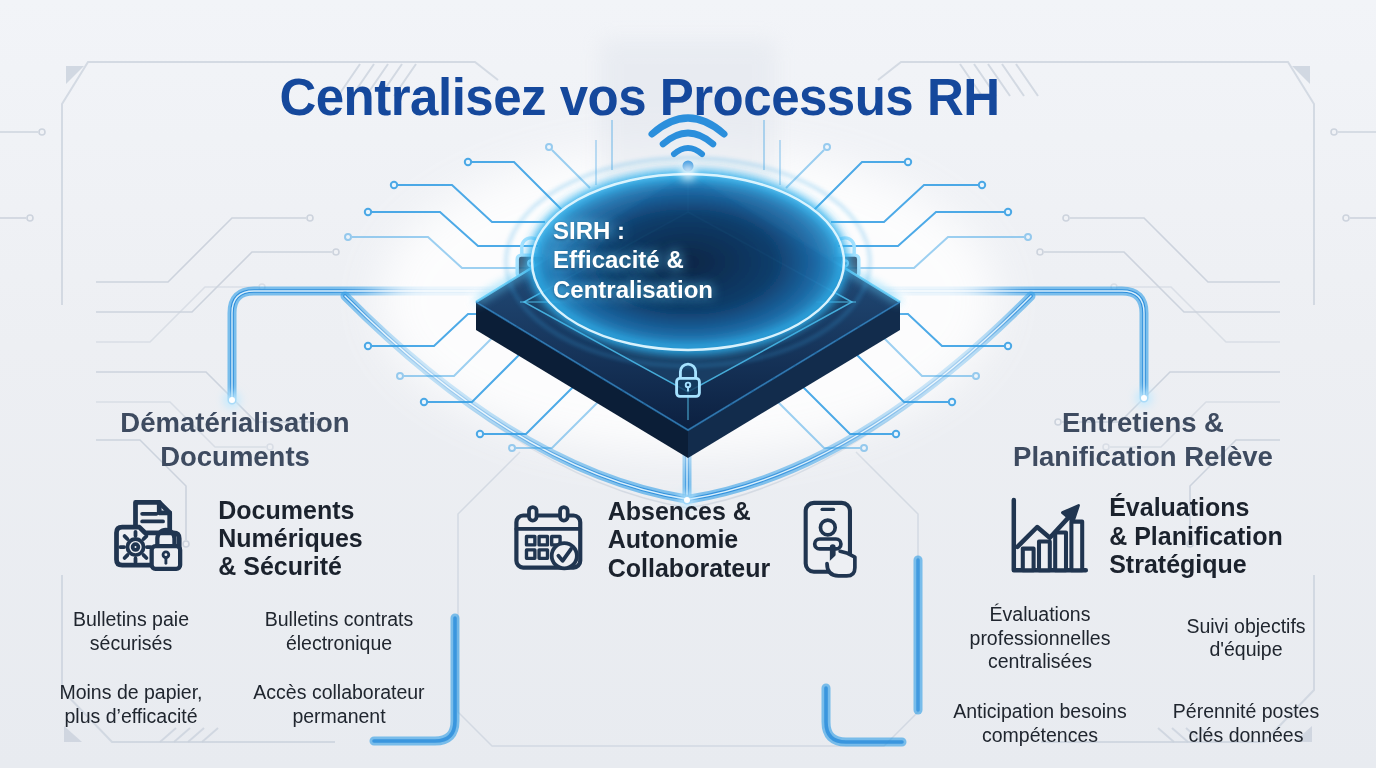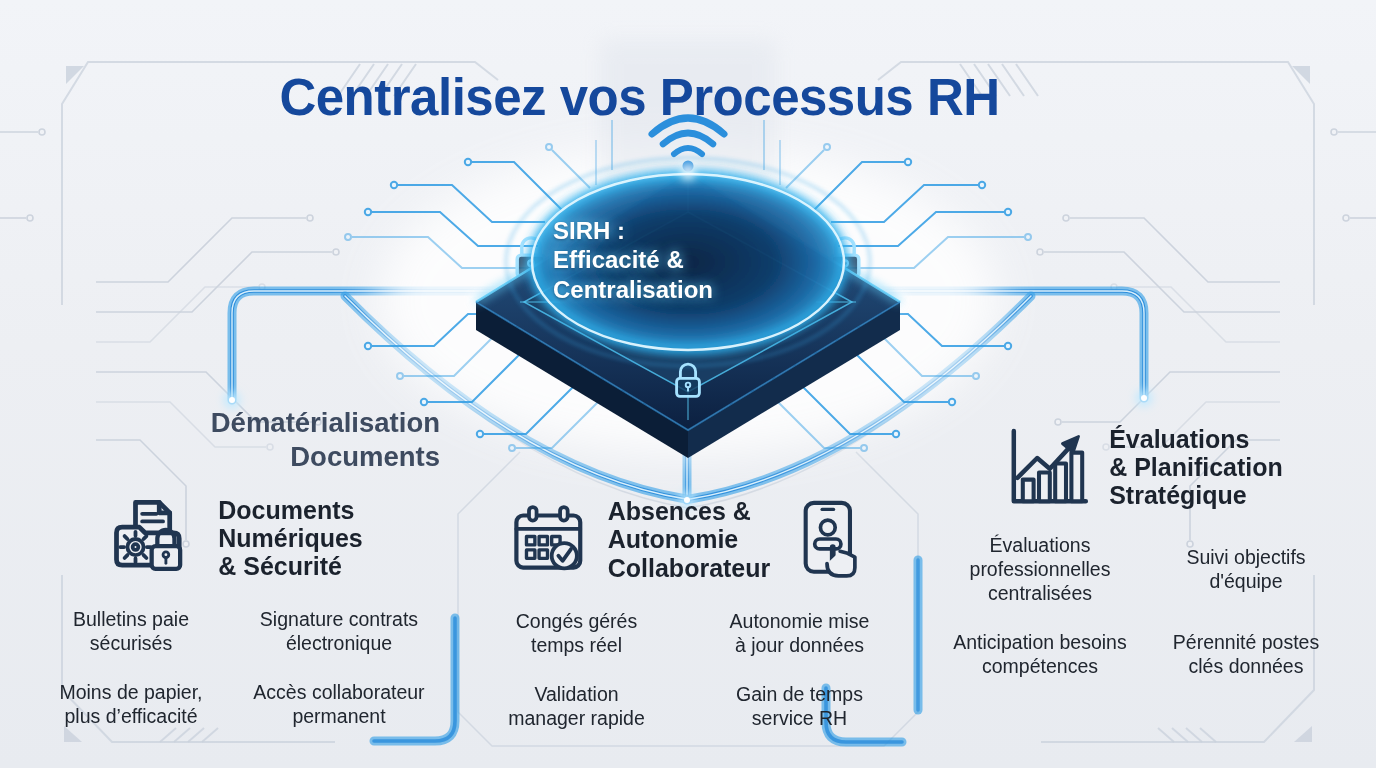--- a/index.html
+++ b/index.html
@@ -18,21 +18,21 @@
   .chip-label{
     position:absolute;left:553px;top:216px;width:270px;z-index:3;
     text-align:left;font-size:24px;font-weight:700;line-height:1.22;color:#ffffff;
     text-shadow:0 0 12px rgba(110,215,255,.95),0 1px 3px rgba(0,25,60,.7);
   }
   .col{position:absolute;z-index:3;}
   .col-left{left:30px;top:406px;width:410px;}
   .col-mid{left:468px;top:497px;width:440px;}
   .col-right{left:940px;top:406px;width:406px;}
   .col h2{
-    margin:0;text-align:right;font-size:27.5px;font-weight:700;line-height:1.25;
+    margin:0;text-align:center;font-size:27.5px;font-weight:700;line-height:1.25;
     color:#3e4b60;
   }
   .iconrow{display:flex;align-items:center;justify-content:center;gap:16px;margin-top:16px;}
   .col-mid .iconrow{margin-top:0;}
   .subtitle{
     font-size:25px;font-weight:600;line-height:1.13;color:#1b222d;text-align:left;
   }
   .bullets{
     display:grid;grid-template-columns:1fr 1fr;row-gap:26px;column-gap:6px;margin-top:22px;
   }
@@ -280,21 +280,21 @@
         <path d="M 62 70 V 76" stroke-width="3"></path>
       </svg>
     </span>
     <div class="subtitle prewrap">Documents
 Numériques
 &amp; Sécurité</div>
   </div>
   <div class="bullets">
     <div class="bullet prewrap">Bulletins paie
 sécurisés</div>
-    <div class="bullet prewrap">Signature contrats
+    <div class="bullet prewrap">Bulletins contrats
 électronique</div>
     <div class="bullet prewrap">Moins de papier,
 plus d’efficacité</div>
     <div class="bullet prewrap">Accès collaborateur
 permanent</div>
   </div>
 </section>
 
 <section class="col col-mid">
   <div class="iconrow">
@@ -322,33 +322,25 @@
       <svg width="82" height="82" viewBox="0 0 100 100" fill="none" stroke="#203550" stroke-width="5" stroke-linecap="round" stroke-linejoin="round">
         <rect x="24" y="6" width="54" height="84" rx="10" fill="#edeff3"></rect>
         <path d="M 44 14 H 58" stroke-width="4"></path>
         <circle cx="51" cy="36" r="9" stroke-width="4.5"></circle>
         <rect x="35" y="50" width="32" height="12" rx="6" stroke-width="4.5"></rect>
         <path d="M 57 60 V 82" stroke="#203550" stroke-width="7"></path>
         <path d="M 50 80 Q 50 95 64 95 H 74 Q 84 95 84 85 V 72 L 74 67 L 66 65" fill="#edeff3" stroke-width="4.5"></path>
       </svg>
     </span>
   </div>
-  <div class="bullets">
-    <div class="bullet prewrap">Congés gérés
-temps réel</div>
-    <div class="bullet prewrap">Autonomie mise
-à jour données</div>
-    <div class="bullet prewrap">Validation
-manager rapide</div>
-    <div class="bullet prewrap">Gain de temps
-service RH</div>
-  </div>
 </section>
 
 <section class="col col-right">
+  <h2 class="prewrap">Entretiens &amp;
+Planification Relève</h2>
   <div class="iconrow">
     <span class="icon">
       <svg width="90" height="90" viewBox="0 0 100 100" fill="none" stroke="#203550" stroke-width="5" stroke-linecap="round" stroke-linejoin="round">
         <path d="M 12 10 V 88 H 92"></path>
         <g stroke-width="4.5">
           <rect x="22" y="64" width="12" height="24" fill="#edeff3"></rect>
           <rect x="40" y="56" width="12" height="32" fill="#edeff3"></rect>
           <rect x="58" y="46" width="12" height="42" fill="#edeff3"></rect>
           <rect x="76" y="34" width="12" height="54" fill="#edeff3"></rect>
         </g>

